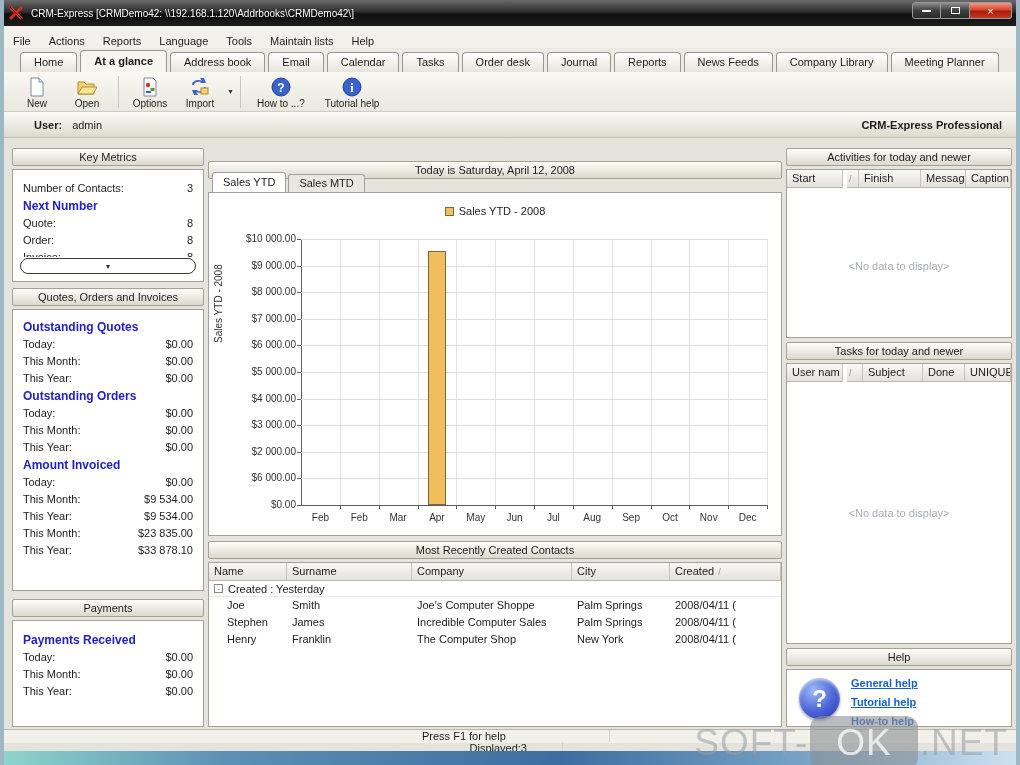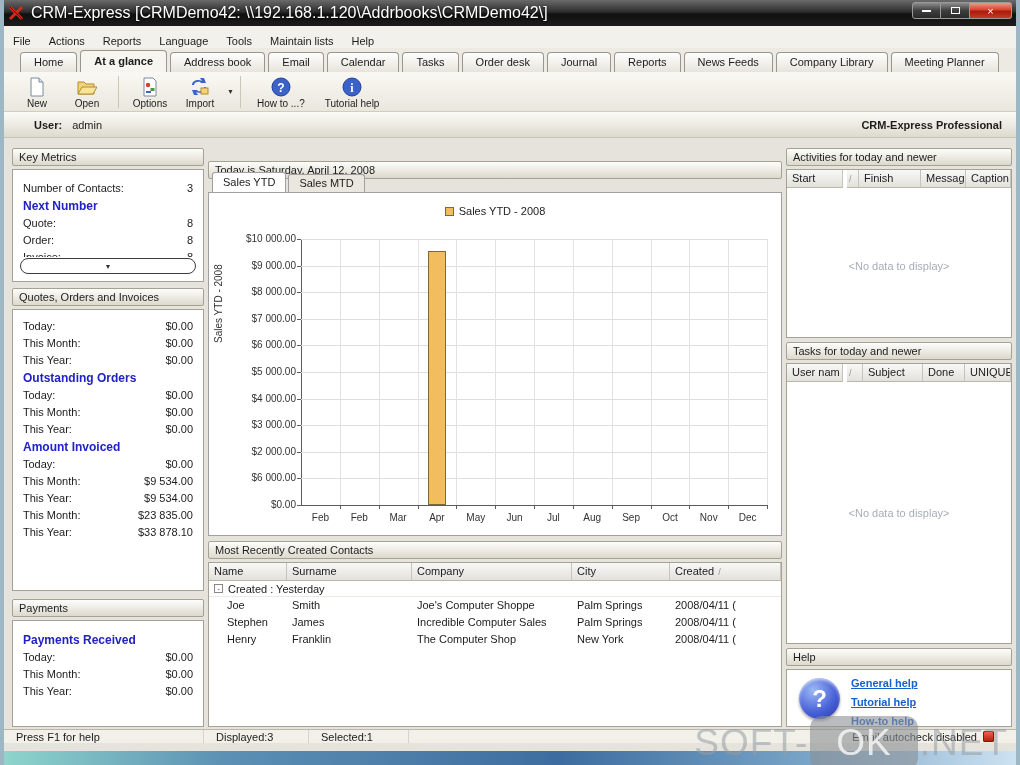--- a/index.html
+++ b/index.html
@@ -13,21 +13,21 @@
     border-left:4px solid #9db7c5;
     border-right:4px solid #9db7c5;
   }
   .abs { position:absolute; }
 
   
   .titlebar { left:-4px; right:-4px; top:0; height:26px;
     background:linear-gradient(#6a6a6a,#2e2e2e 45%,#101010 55%,#1c1c1c);
     display:flex; align-items:center; padding:0 8px; }
   .app-icon { width:16px; height:16px; margin-right:7px; }
-  .title-text { color:#fff; font-size:16px; text-shadow:0 1px 2px #000; white-space:nowrap; }
+  .title-text { color:#fff; font-size:10px; text-shadow:0 1px 2px #000; white-space:nowrap; }
   .winbtns { position:absolute; right:8px; top:2px; display:flex; }
   .winbtn { width:29px; height:17px; border:1px solid #9a9a9a; background:linear-gradient(#8d8d8d,#3f3f3f 50%,#2a2a2a);
     color:#fff; display:flex; align-items:center; justify-content:center; font-size:10px; }
   .winbtn.min { border-radius:3px 0 0 3px; }
   .winbtn.max { border-left:none; }
   .winbtn.close { width:42px; border-left:none; border-radius:0 3px 3px 0;
     background:linear-gradient(#f09a8a,#d8442c 45%,#a81c0c 55%,#c23b20); font-size:11px; }
   .min-glyph { width:9px; height:2px; background:#fff; display:inline-block; }
   .max-glyph { width:9px; height:7px; border:1px solid #fff; display:inline-block; }
 
@@ -52,21 +52,21 @@
   .drop-arrow { font-size:7px; color:#333; margin-left:2px; align-self:center; }
 
   .userbar { left:0; right:0; top:112px; height:26px;
     background:linear-gradient(#fcfbf7,#dddacd); border-bottom:1px solid #c6c3b6;
     display:flex; align-items:center; padding:0 14px 0 30px; }
   .userbar .ulabel { font-weight:bold; margin-right:10px; }
   .userbar .edition { margin-left:auto; font-weight:bold; }
 
   
   .phead { height:18px; border:1px solid #a6a195; border-radius:2px;
-    background:linear-gradient(#fdfdfb,#dcd9cc); padding:2px 6px; white-space:nowrap; overflow:hidden; }
+    background:linear-gradient(#fdfdfb,#dcd9cc); padding:2px 6px; white-space:nowrap; overflow:hidden;text-align:center; }
   .pbody { border:1px solid #a6a195; background:#fff; overflow:hidden; }
 
   
   .km-row { display:flex; justify-content:space-between; padding:0 10px; height:17px; line-height:17px; }
   .blue-head { color:#2121c4; font-weight:bold; font-size:12px; padding:0 10px; height:18px; line-height:18px; }
   .clipped { height:8px; overflow:hidden; }
   .km-btn { position:absolute; left:7px; right:7px; bottom:7px; height:16px;
     border:1px solid #3c3c3c; border-radius:8px; background:#fff;
     display:flex; align-items:center; justify-content:center; font-size:7px; color:#333; }
 
@@ -105,21 +105,21 @@
   .empty-msg { position:absolute; left:0; right:0; text-align:center; color:#a7adb8; }
   .help-links { position:absolute; left:64px; top:4px; }
   .help-link { display:block; color:#1560cf; font-weight:bold; text-decoration:underline; line-height:19px; white-space:nowrap; }
   .help-orb { position:absolute; left:12px; top:8px; width:41px; height:41px; border-radius:50%;
     background:radial-gradient(circle at 35% 30%, #9db9f5, #4a63d8 55%, #2233a8);
     color:#fff; font-size:24px; font-weight:bold; display:flex; align-items:center; justify-content:center;
     box-shadow:0 2px 3px rgba(0,0,0,.35), inset 0 2px 3px rgba(255,255,255,.6); }
 
   
   .statusbar { left:0; right:0; top:729px; height:14px; background:#f1f0e9; border-top:1px solid #b9b6aa;
-    display:flex; align-items:center; }
+    display:flex; align-items:center;flex-direction:column; }
   .scell { padding:0 12px; height:100%; display:flex; align-items:center; border-right:1px solid #d6d3c7; white-space:nowrap; }
   .scell.grow { flex:1; border-right:none; }
   .scell.right { border-right:none; margin-left:auto; }
   .mailicon { width:11px; height:11px; border-radius:2px; margin:0 10px 0 6px;
     background:linear-gradient(#f26a5a,#b41808); box-shadow:inset 0 0 0 1px #8c1004; }
 
   .bottomframe { left:-4px; right:-4px; top:751px; height:14px;
     background:linear-gradient(90deg,#8fd6cc,#5c90b4 22%,#3d6da0 55%,#7ba6c8 80%,#cfe3f2); }
 
   
@@ -258,20 +258,21 @@
   <div class="km-btn">
     <span>▼</span>
   </div>
 </div>
 
 <div class="abs phead" style="left:8px; top:288px; width:192px;">
   <span>Quotes, Orders and Invoices</span>
 </div>
 <div class="abs pbody" style="left:8px; top:309px; width:192px; height:282px;">
   <div style="height:8px"></div>
+  <div class="blue-head">Outstanding Quotes</div>
   <div class="km-row">
       <span>Today:</span>
       <span>$0.00</span>
     </div>
   <div class="km-row">
       <span>This Month:</span>
       <span>$0.00</span>
     </div>
   <div class="km-row">
       <span>This Year:</span>

